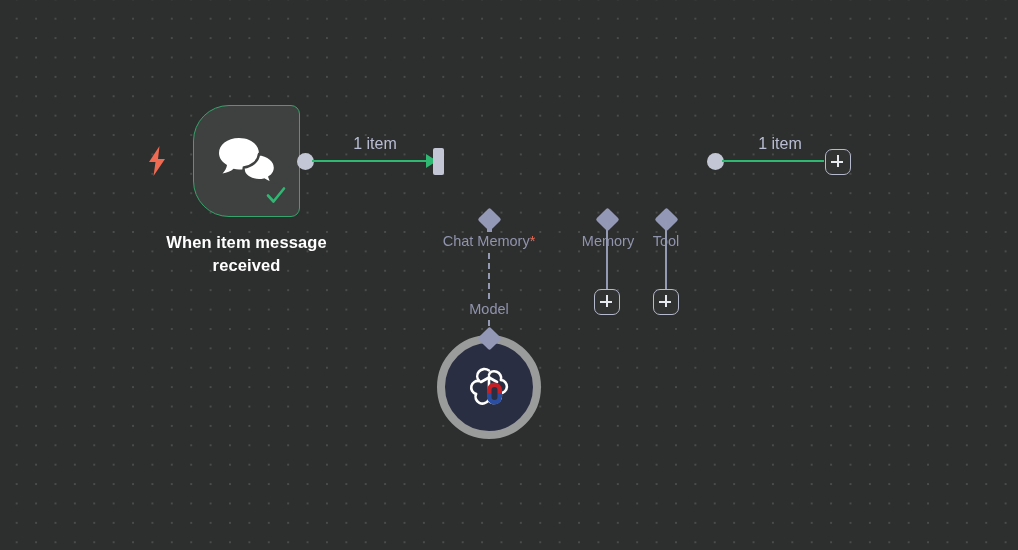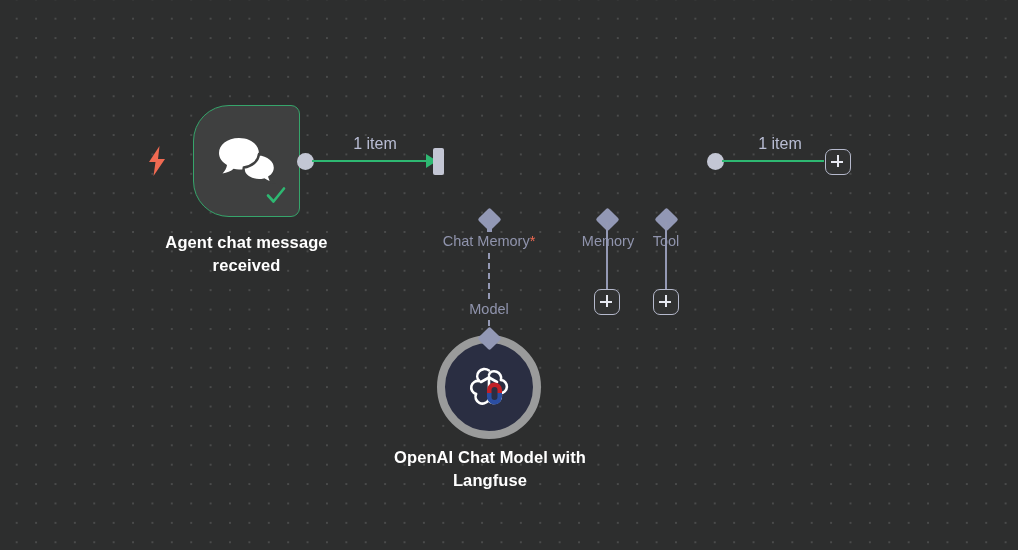--- a/index.html
+++ b/index.html
@@ -195,21 +195,21 @@
         <path d="M41 18 C51.5 19.2 58 25 58 31.6 C58 35.5 55.8 38.8 52.4 41 C52.8 43 54 45 55.6 46.6 C52.4 46.4 49.2 45.2 47 43.5 C45.4 43.9 43.7 44.1 42 44.1 C33.6 44.1 26.6 39.3 26.6 33.2 C26.6 32.6 26.7 32 26.8 31.5 C35 30.2 41.4 25 41.9 18.4 Z" fill="#ffffff" stroke="#3f4040" stroke-width="2.4"></path>
       </svg>
     </div>
     <div class="check" style="right:12px; bottom:10px;">
       <svg viewBox="0 0 22 22" width="22" height="22" aria-hidden="true">
         <path d="M3 11.5 L8.5 17.5 L19 4.5" fill="none" stroke="#2eb872" stroke-width="2.6" stroke-linecap="round" stroke-linejoin="round"></path>
       </svg>
     </div>
   </div>
 
-  <div class="node-label" style="left:141px; top:231px; width:211px;">Agent chat message received</div>
+  <div class="node-label" style="left:141px; top:231px; width:211px;">When item message received</div>
 
   <div class="out-dot" style="left:297px; top:153px;"></div>
 
   <div class="wire-green" style="left:312px; top:160px; width:117px;"></div>
   <div class="arrow-green" style="left:426px; top:154px;"></div>
   <div class="item-label" style="left:335px; top:135px; width:80px;">1 item</div>
 
   <div class="in-rect" style="left:433px; top:148px;"></div>
 
 
@@ -251,15 +251,14 @@
           <path d="M30 17 L22 12.5"></path>
         </g>
         <g>
           <path d="M20 25 a7.5 7.5 0 0 1 15 0 l0 3 l-4.5 0 l0 -3 a3 3 0 0 0 -6 0 l0 3 l-4.5 0 Z" fill="#c22026"></path>
           <path d="M20 28 l4.5 0 l0 4 a3 3 0 0 0 6 0 l0 -4 l4.5 0 l0 4 a7.5 7.5 0 0 1 -15 0 Z" fill="#2b4ea2"></path>
         </g>
       </svg>
     </div>
   </div>
 
-  <div class="node-label" style="left:380px; top:446px; width:220px;">OpenAI Chat Model with Langfuse</div>
 
 </div>
 
 </body></html>

